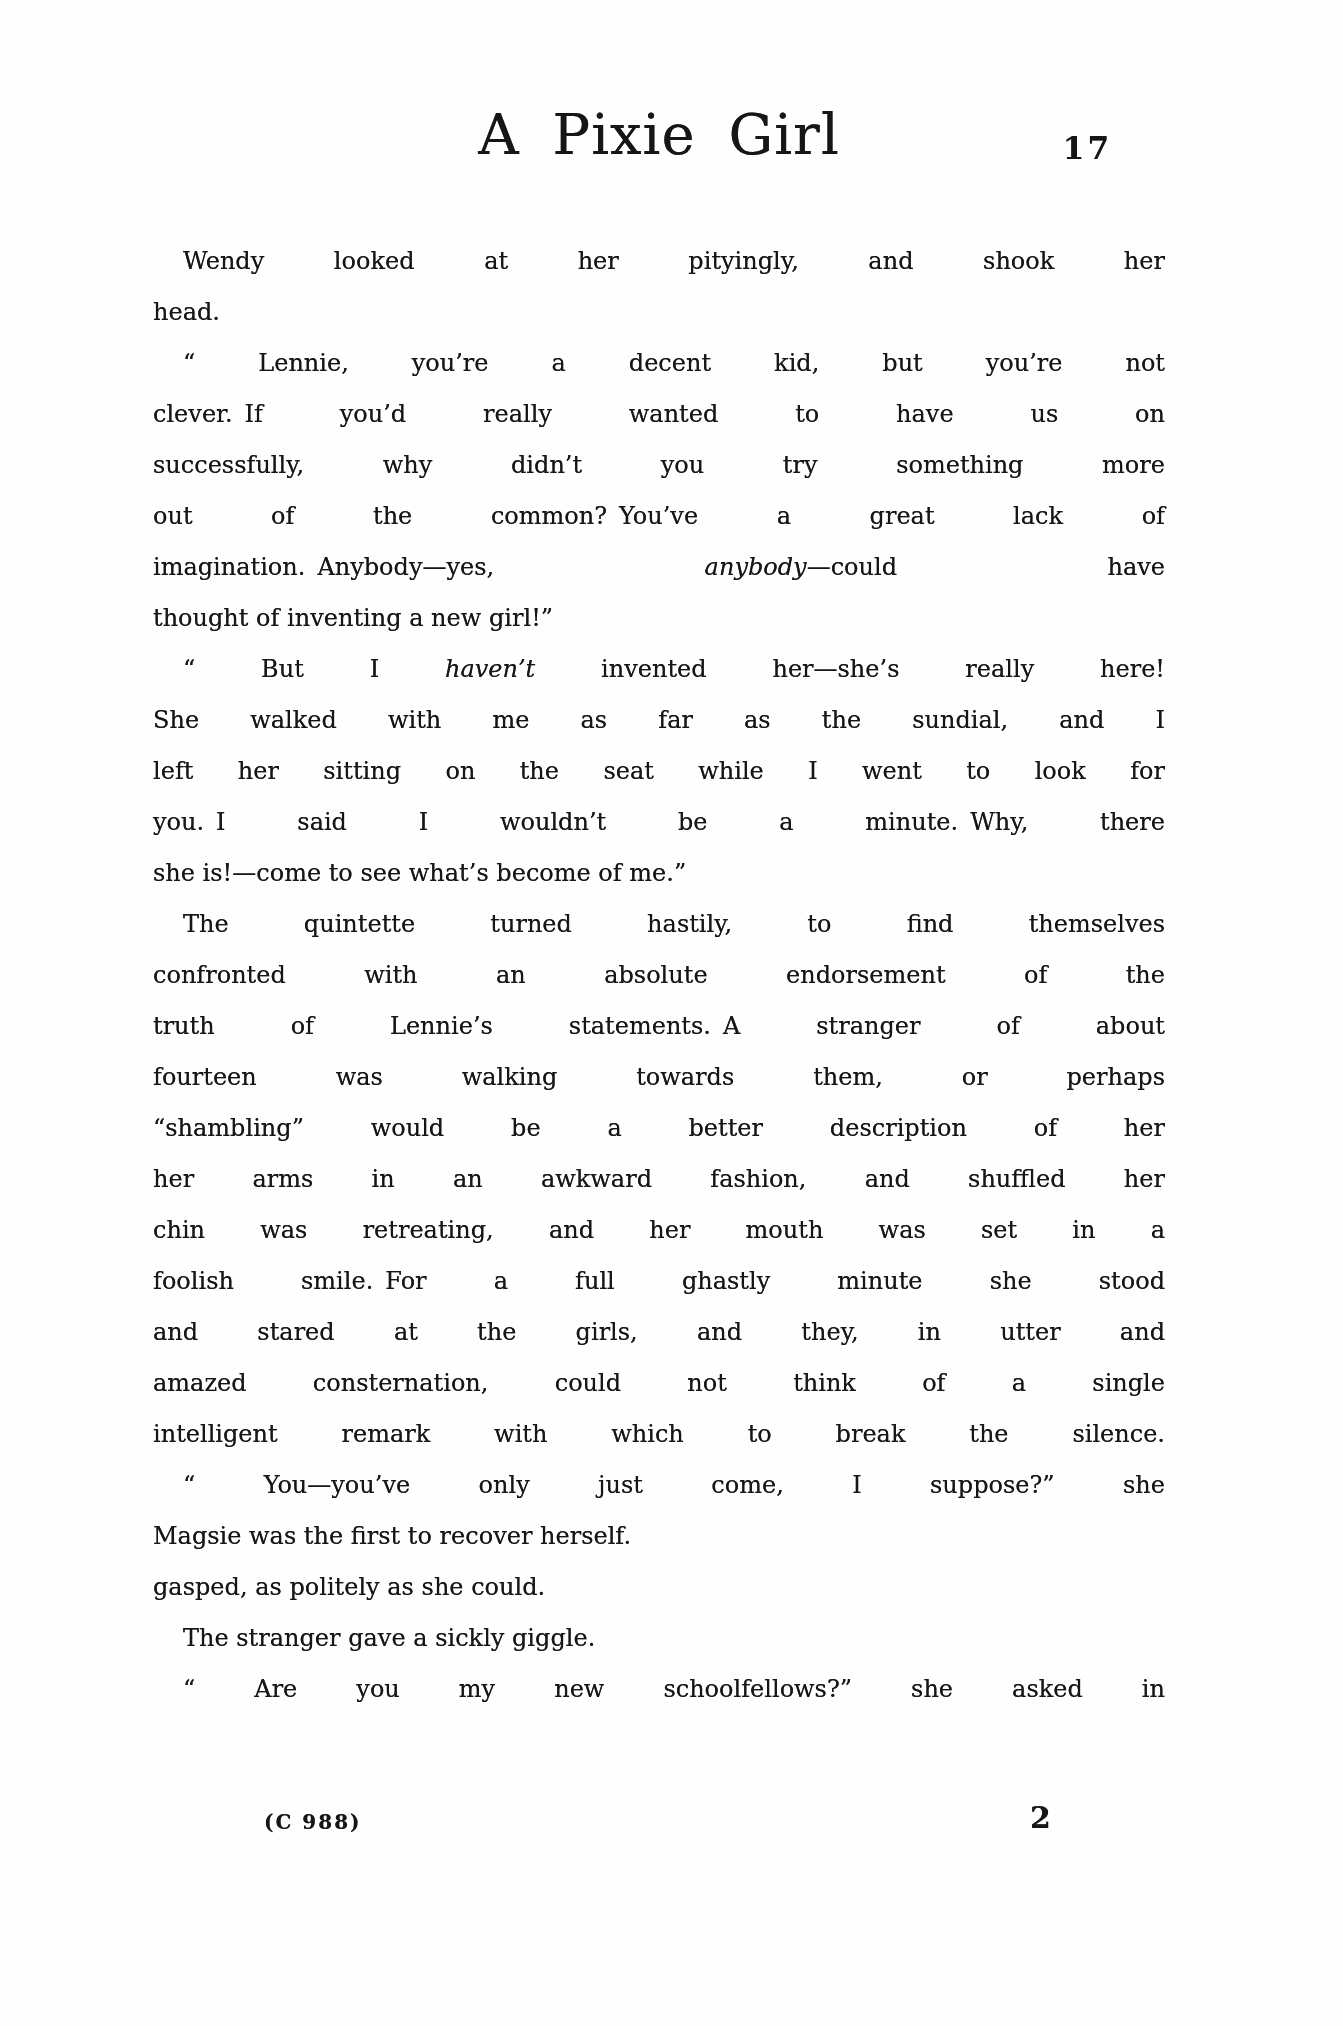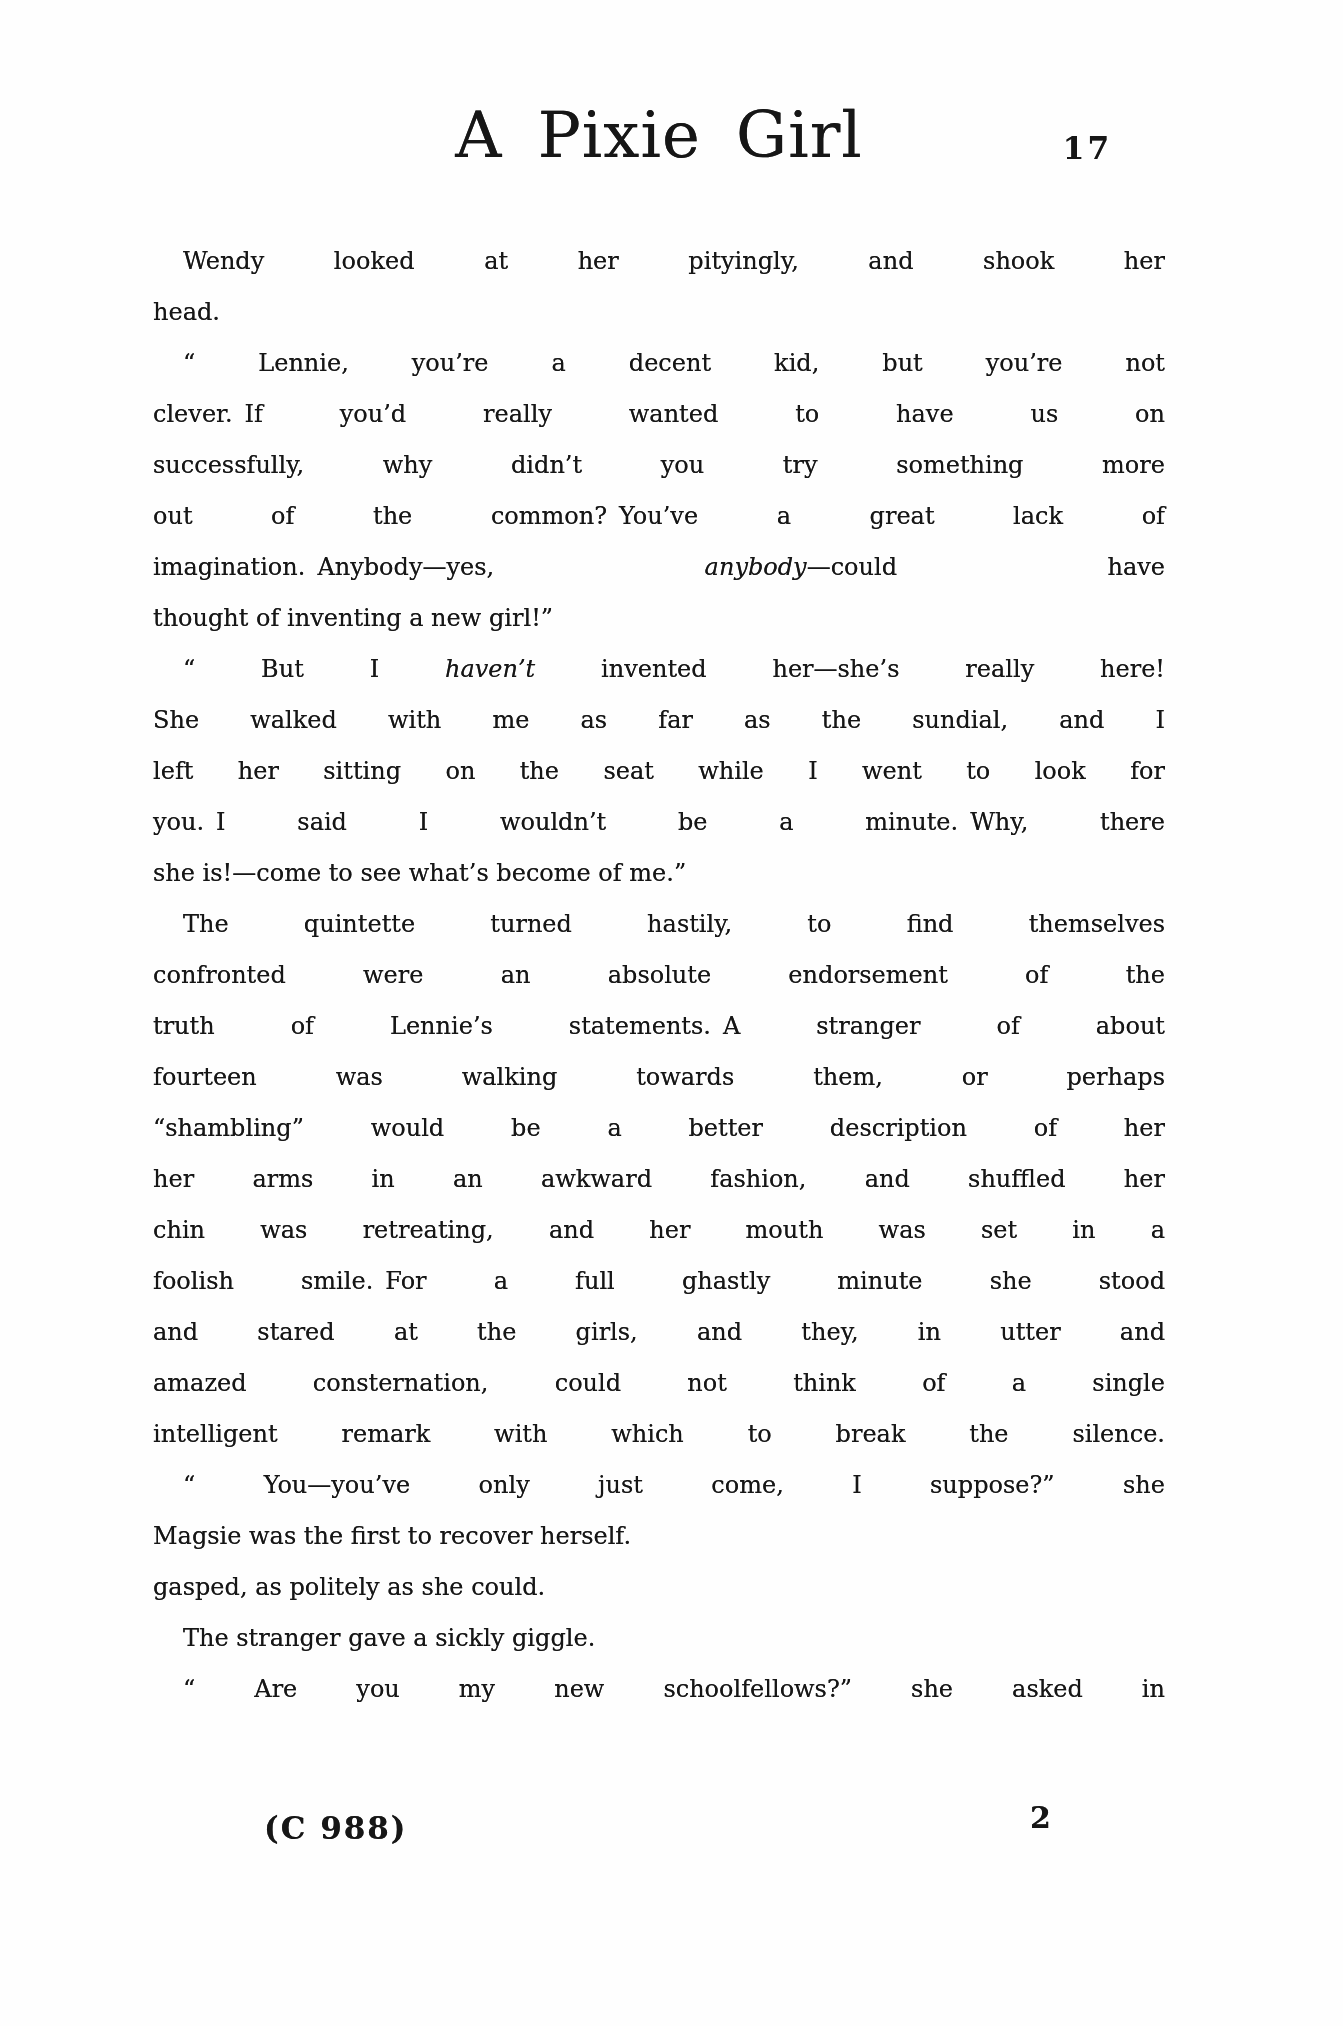--- a/index.html
+++ b/index.html
@@ -16,21 +16,21 @@
     font-family: "DejaVu Serif", "Liberation Serif", serif;
     color: #161616;
   }
   
   .title {
     position: absolute;
     left: 153px;
     top: 100px;
     width: 1012px;
     text-align: center;
-    font-size: 64px;
+    font-size: 56px;
     line-height: 70px;
     word-spacing: 14px;
     letter-spacing: 1px;
     white-space: nowrap;
     text-shadow: 0 0 0.6px rgba(0,0,0,.75);
   }
   .pagenum {
     position: absolute;
     top: 130px;
     left: 1052px;
@@ -65,21 +65,21 @@
     text-indent: 30px;
   }
   .line i {
     font-style: italic;
   }
   
   .printmark {
     position: absolute;
     left: 264px;
     top: 1810px;
-    font-size: 31px;
+    font-size: 20px;
     font-weight: bold;
     letter-spacing: 2px;
     text-shadow: 0 0 0.5px rgba(0,0,0,.6);
   }
   .sig {
     position: absolute;
     left: 1030px;
     top: 1800px;
     font-size: 30px;
     font-weight: bold;
@@ -101,21 +101,21 @@
       <div class="line"><span>successfully, why didn’t you try something more</span></div>
       <div class="line"><span>out of the common? You’ve a great lack of</span></div>
       <div class="line"><span>imagination. Anybody—yes, </span><i>anybody</i><span>—could have</span></div>
       <div class="line end"><span>thought of inventing a new girl!”</span></div>
       <div class="line indent"><span>“ But I </span><i>haven’t</i><span> invented her—she’s really here!</span></div>
       <div class="line"><span>She walked with me as far as the sundial, and I</span></div>
       <div class="line"><span>left her sitting on the seat while I went to look for</span></div>
       <div class="line"><span>you. I said I wouldn’t be a minute. Why, there</span></div>
       <div class="line end"><span>she is!—come to see what’s become of me.”</span></div>
       <div class="line indent"><span>The quintette turned hastily, to find themselves</span></div>
-      <div class="line"><span>confronted were an absolute endorsement of the</span></div>
+      <div class="line"><span>confronted with an absolute endorsement of the</span></div>
       <div class="line"><span>truth of Lennie’s statements. A stranger of about</span></div>
       <div class="line"><span>fourteen was walking towards them, or perhaps</span></div>
       <div class="line"><span>“shambling” would be a better description of her</span></div>
       <div class="line"><span>her arms in an awkward fashion, and shuffled her</span></div>
       <div class="line"><span>chin was retreating, and her mouth was set in a</span></div>
       <div class="line"><span>foolish smile. For a full ghastly minute she stood</span></div>
       <div class="line"><span>and stared at the girls, and they, in utter and</span></div>
       <div class="line"><span>amazed consternation, could not think of a single</span></div>
       <div class="line"><span>intelligent remark with which to break the silence.</span></div>
       <div class="line indent"><span>“ You—you’ve only just come, I suppose?” she</span></div>

